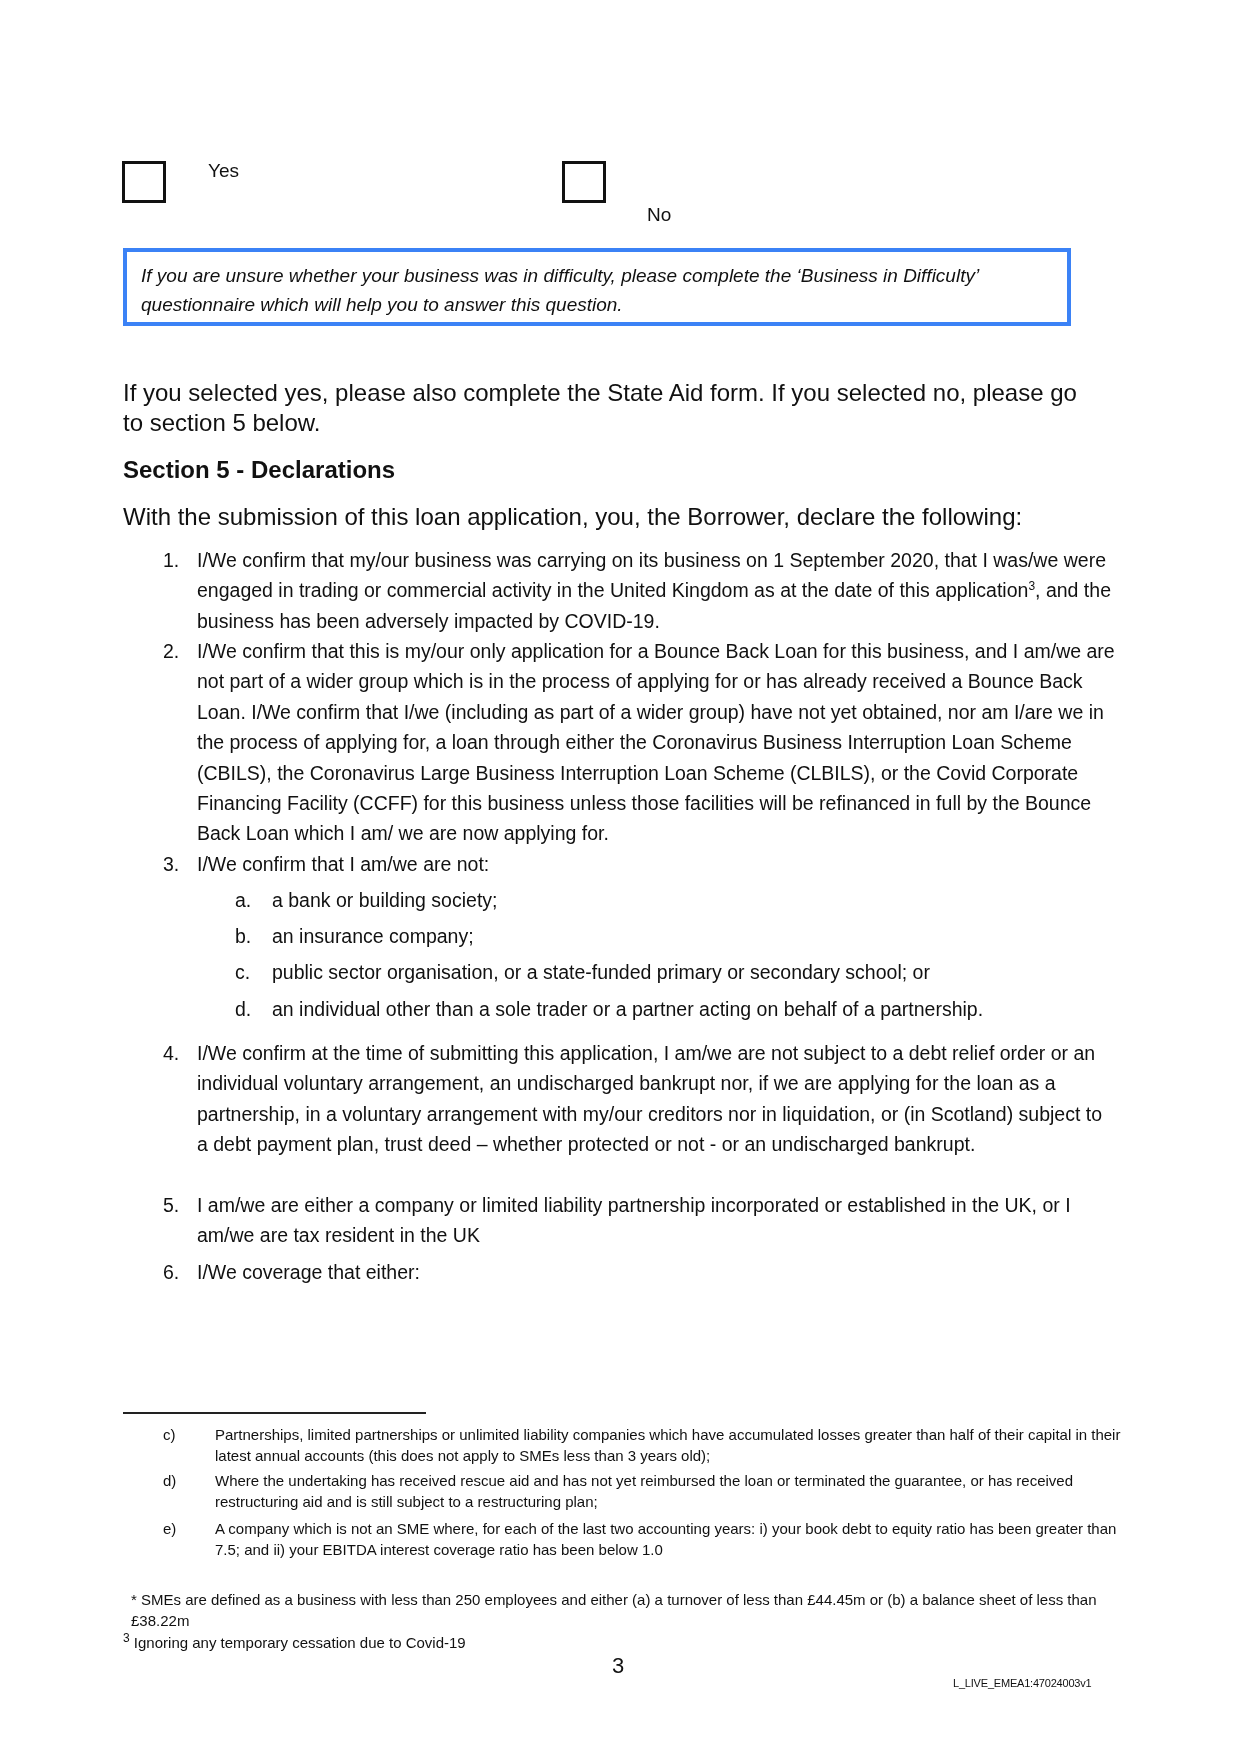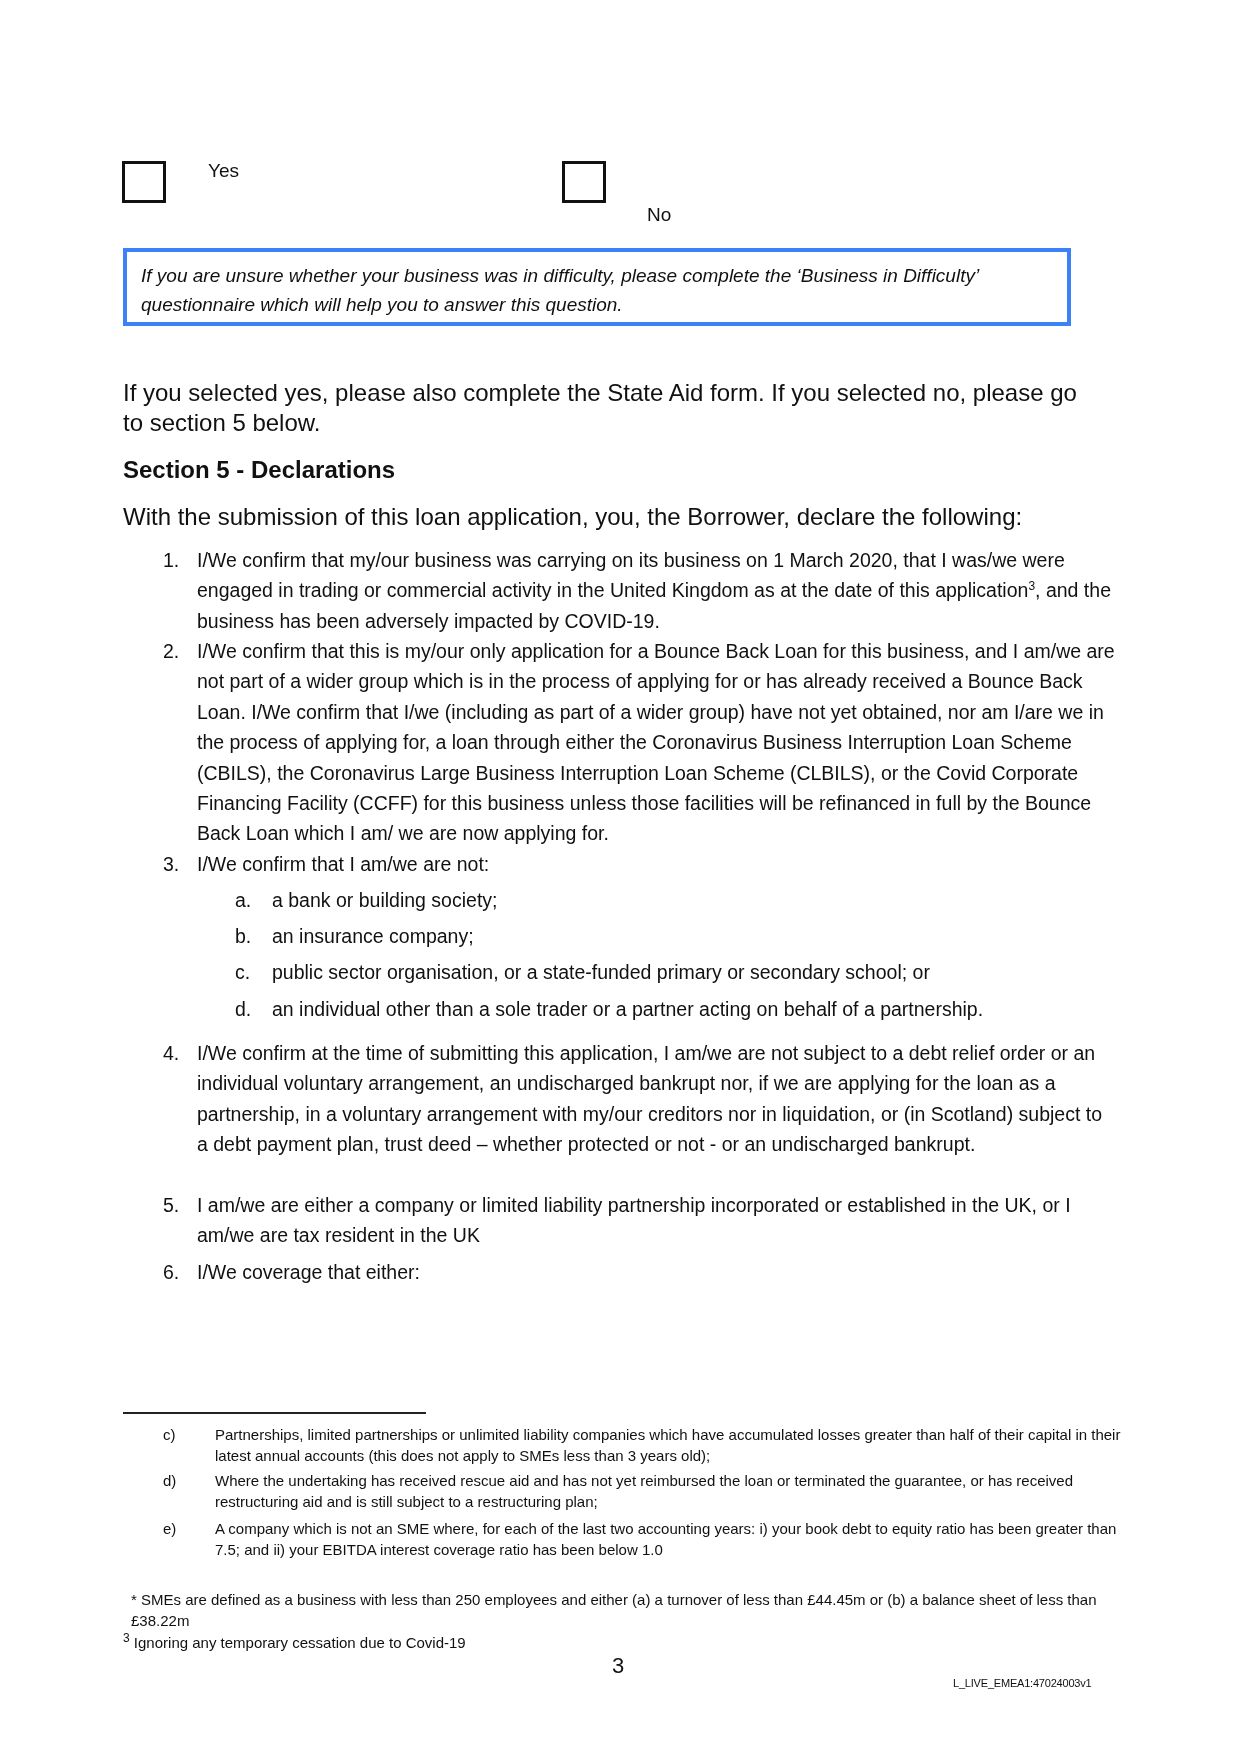--- a/index.html
+++ b/index.html
@@ -44,21 +44,21 @@
 </div>
 
 <div class="abs para" style="left:123px; top:378px; width:960px;">If you selected yes, please also complete the State Aid form. If you selected no, please go to section 5 below.</div>
 
 <div class="abs para bold" style="left:123px; top:455px;">Section 5 - Declarations</div>
 
 <div class="abs para" style="left:123px; top:502px; width:1000px;">With the submission of this loan application, you, the Borrower, declare the following:</div>
 
 <div class="item" style="left:163px; top:545px;">
   <span class="num">1.</span>
-  <span class="txt"><span>I/We confirm that my/our business was carrying on its business on 1 March 2020, that I was/we were engaged in trading or commercial activity in the United Kingdom as at the date of this application</span><sup>3</sup><span>, and the business has been adversely impacted by COVID-19.</span></span>
+  <span class="txt"><span>I/We confirm that my/our business was carrying on its business on 1 September 2020, that I was/we were engaged in trading or commercial activity in the United Kingdom as at the date of this application</span><sup>3</sup><span>, and the business has been adversely impacted by COVID-19.</span></span>
 </div>
 
 <div class="item" style="left:163px; top:636px;">
   <span class="num">2.</span>
   <span class="txt">I/We confirm that this is my/our only application for a Bounce Back Loan for this business, and I am/we are not part of a wider group which is in the process of applying for or has already received a Bounce Back Loan. I/We confirm that I/we (including as part of a wider group) have not yet obtained, nor am I/are we in the process of applying for, a loan through either the Coronavirus Business Interruption Loan Scheme (CBILS), the Coronavirus Large Business Interruption Loan Scheme (CLBILS), or the Covid Corporate Financing Facility (CCFF) for this business unless those facilities will be refinanced in full by the Bounce Back Loan which I am/ we are now applying for.</span>
 </div>
 
 <div class="item" style="left:163px; top:849px;">
   <span class="num">3.</span>
   <span class="txt">I/We confirm that I am/we are not:</span>

